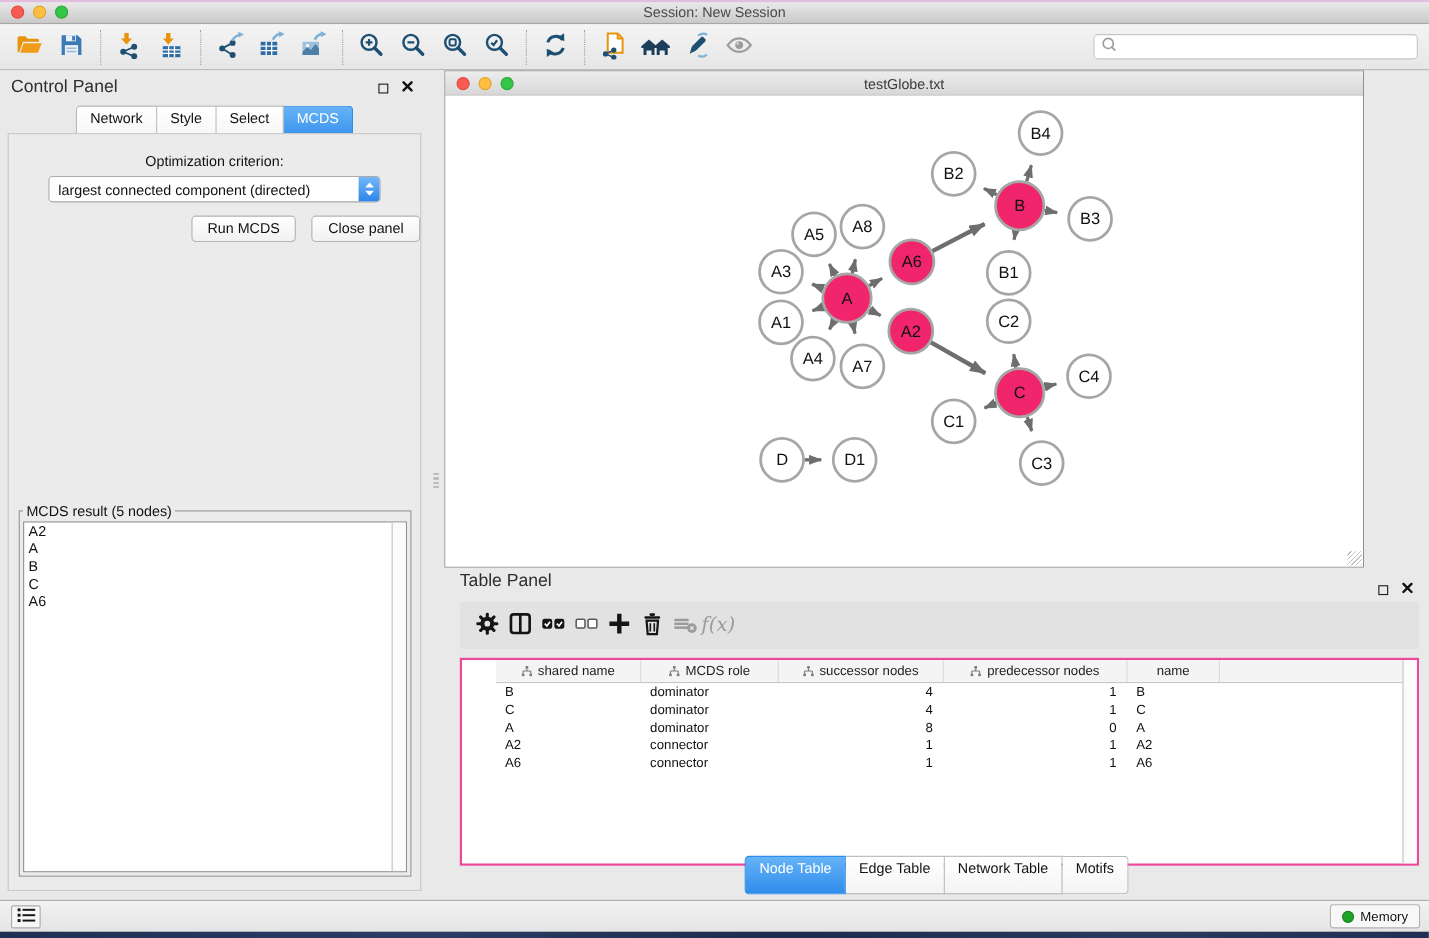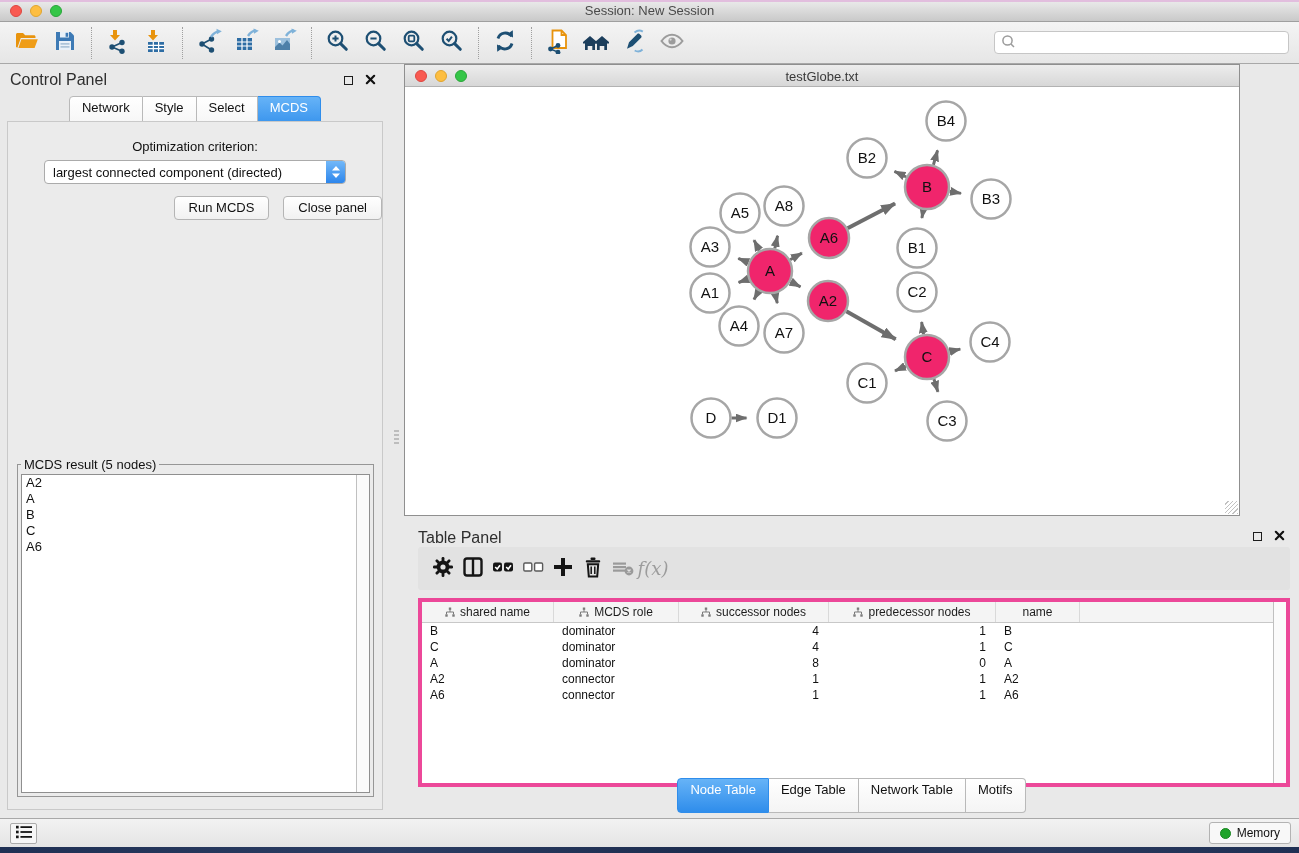--- a/index.html
+++ b/index.html
@@ -76,27 +76,27 @@
   .net-titlebar { position:absolute; left:0; top:0; right:0; height:22px;
     background:linear-gradient(#ededed,#d7d7d7); border-bottom:1px solid #b2b2b2; }
   .net-titlebar .title { position:absolute; left:0; right:0; top:4px; text-align:center; font-size:13px; color:#3a3a3a; }
   .net-lights { position:absolute; left:10px; top:5px; display:flex; gap:8px; }
   .net-canvas { position:absolute; left:0; top:22px; right:0; bottom:0; background:#fff; overflow:hidden; }
   .resize-grip { position:absolute; right:1px; bottom:1px; width:13px; height:13px;
     background:repeating-linear-gradient(135deg, transparent 0 2px, #c2c2c2 2px 3px); }
 
   
   .table-panel { position:absolute; left:404px; top:520px; width:895px; bottom:35px; background:#e9e9e9; }
-  .table-panel .panel-title { position:absolute; left:14px; top:9px; }
+  .table-panel .panel-title { position:absolute; left:14px; top:0; }
   .tp-toolbar { position:absolute; left:14px; right:9px; top:27px; height:43px; background:#e2e2e2;
     border-radius:3px; display:flex; align-items:center; padding-left:10px; }
   .tp-btn { width:30px; height:32px; display:flex; align-items:center; justify-content:center;
     background:none; border:none; padding:0; cursor:default; }
   .fx-label { font-family:"DejaVu Serif", serif; font-style:italic; font-size:18px; color:#9c9c9c; }
-  .tbl { position:absolute; left:14px; right:9px; top:78px; bottom:31px; background:#fff; border:4px solid #ec4899; overflow:hidden; }
+  .tbl { position:absolute; left:14px; right:9px; top:78px; bottom:31px; background:#fff; border:2px solid #ec4899; overflow:hidden;padding-left:31px; }
   .tbl-head { display:flex; height:21px; background:#f4f4f4; border-bottom:1px solid #c8c8c8; }
   .th { display:flex; align-items:center; justify-content:center; gap:5px; font-size:12px; color:#1d1d1d;
     border-right:1px solid #d9d9d9; height:100%; }
   .tr { display:flex; height:16px; }
   .td { font-size:12px; color:#111; line-height:16px; white-space:nowrap; overflow:hidden; }
   .td.left { text-align:left; padding-left:8px; }
   .td.right { text-align:right; padding-right:10px; }
   .tbl .vscroll { width:13px; }
   #table-tabs { position:absolute; left:0; right:0; bottom:5px; display:flex; justify-content:center; }
 

